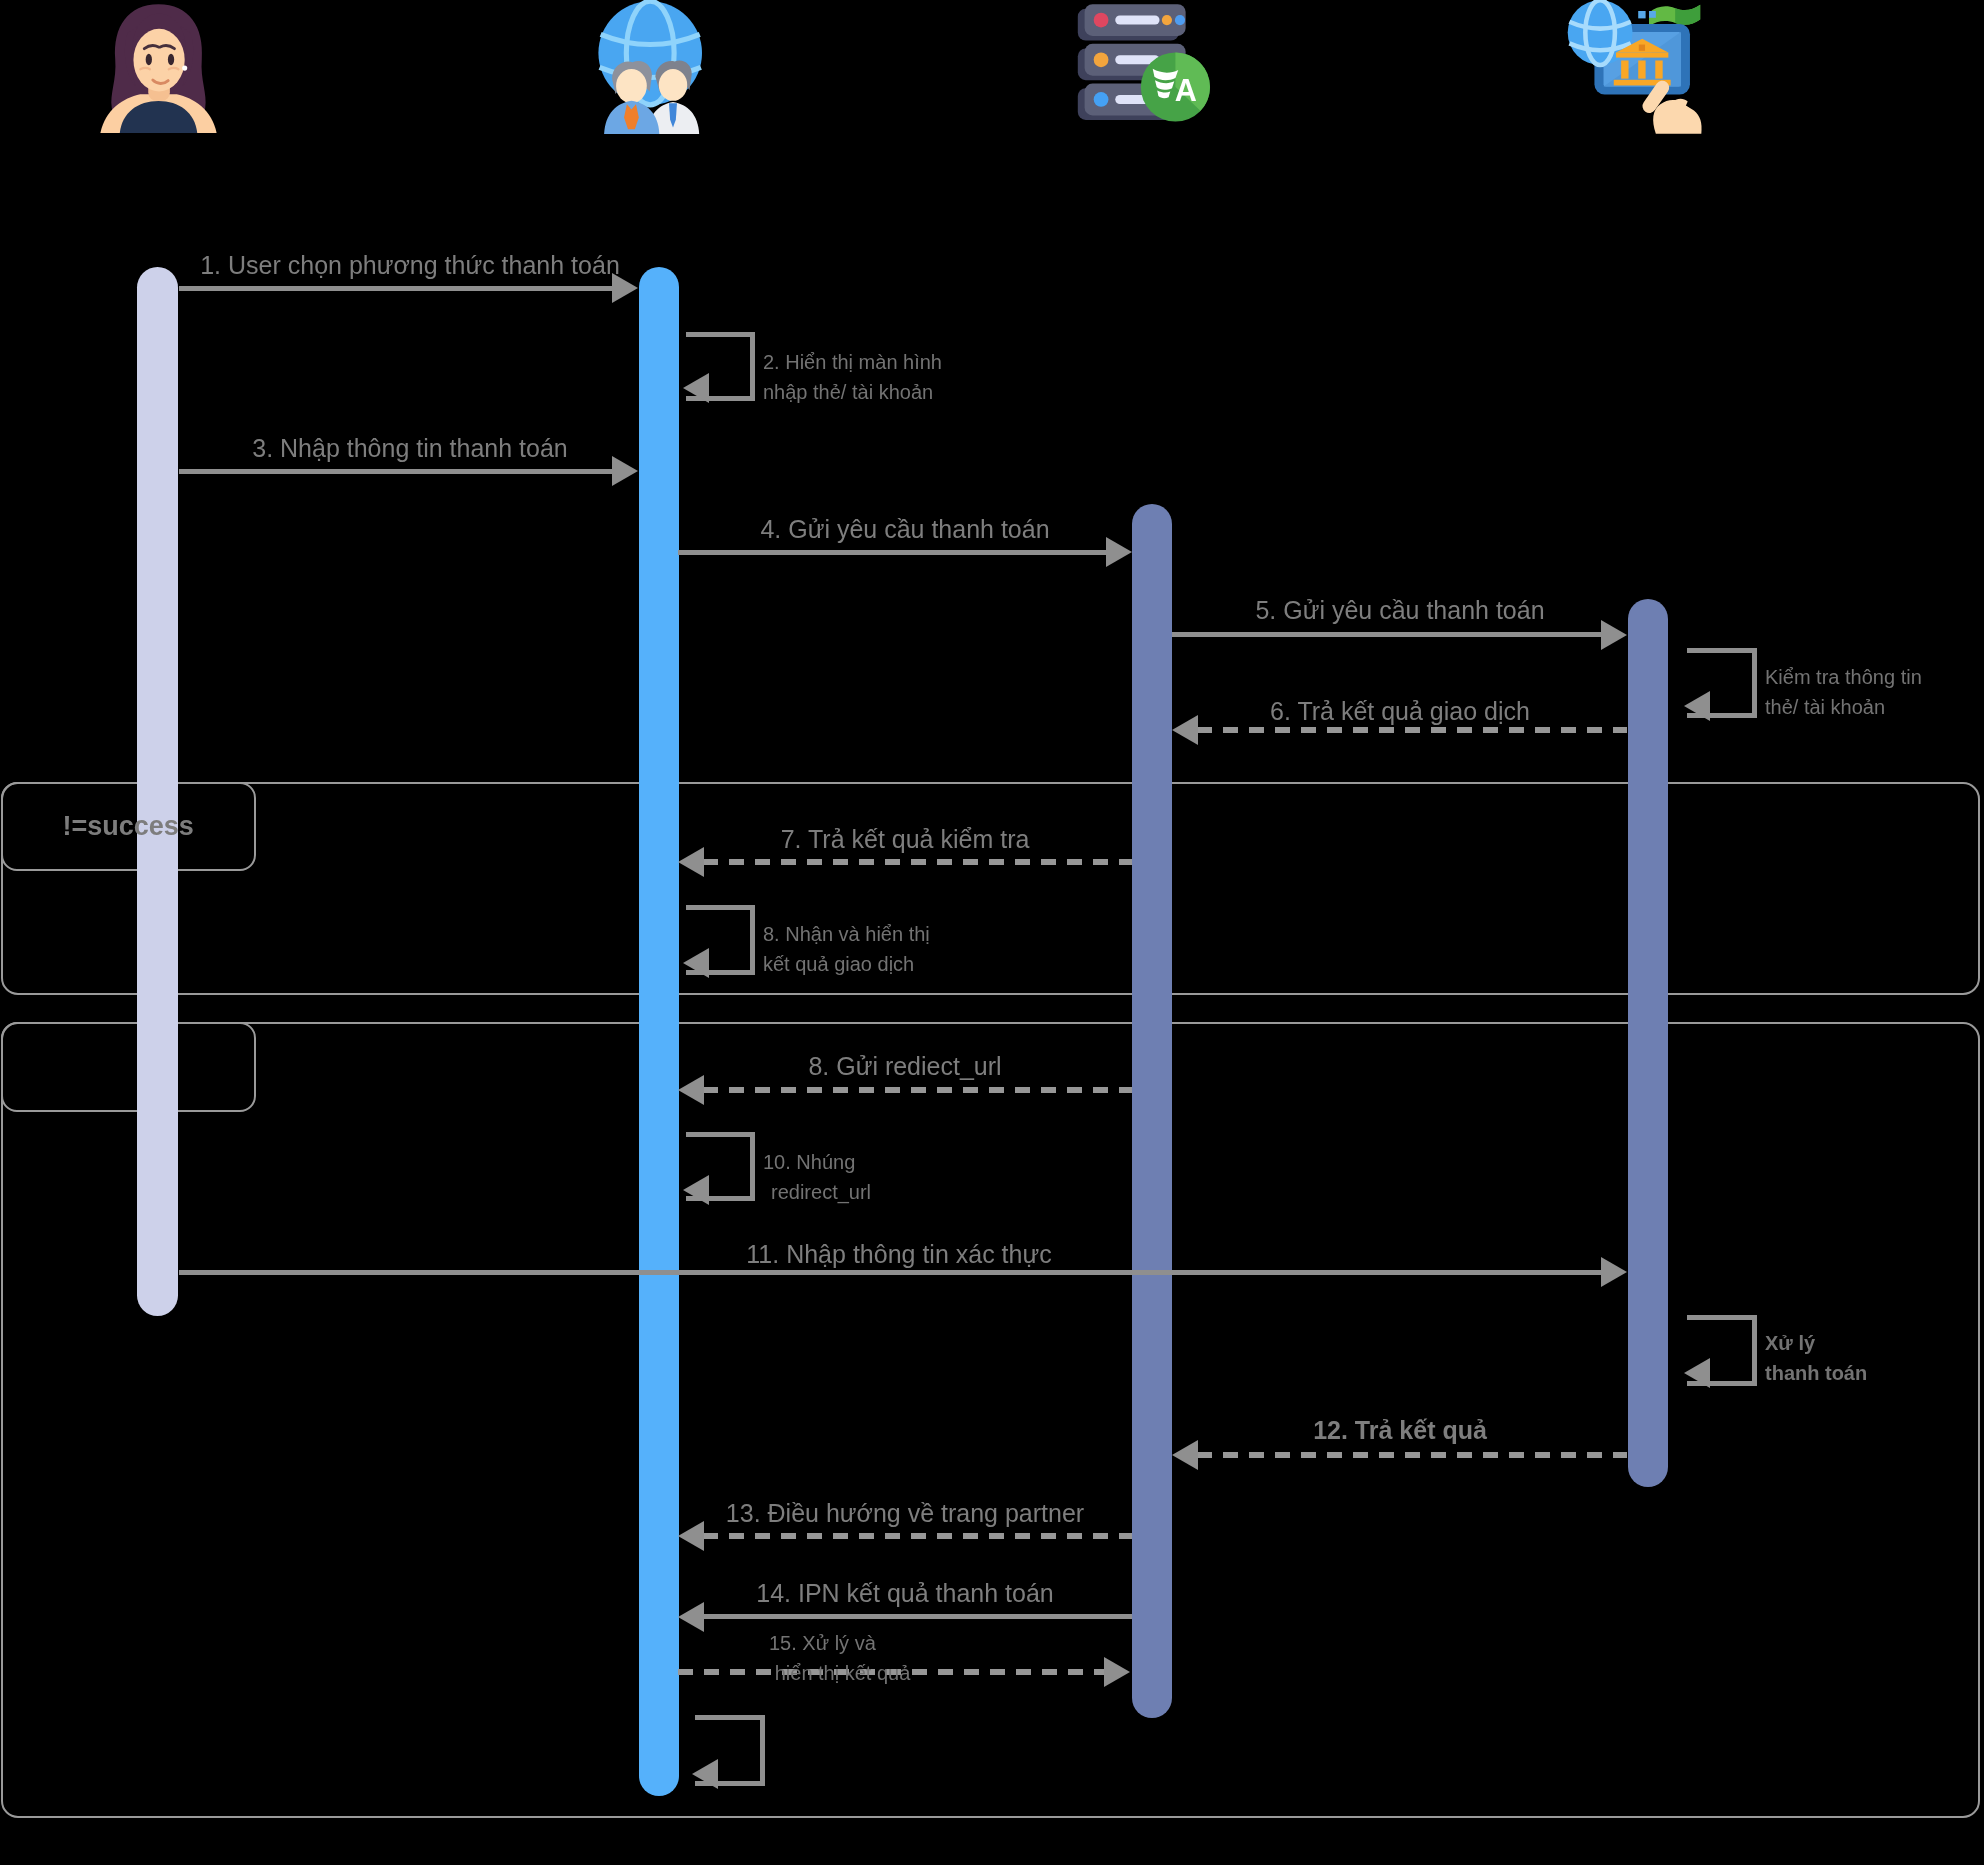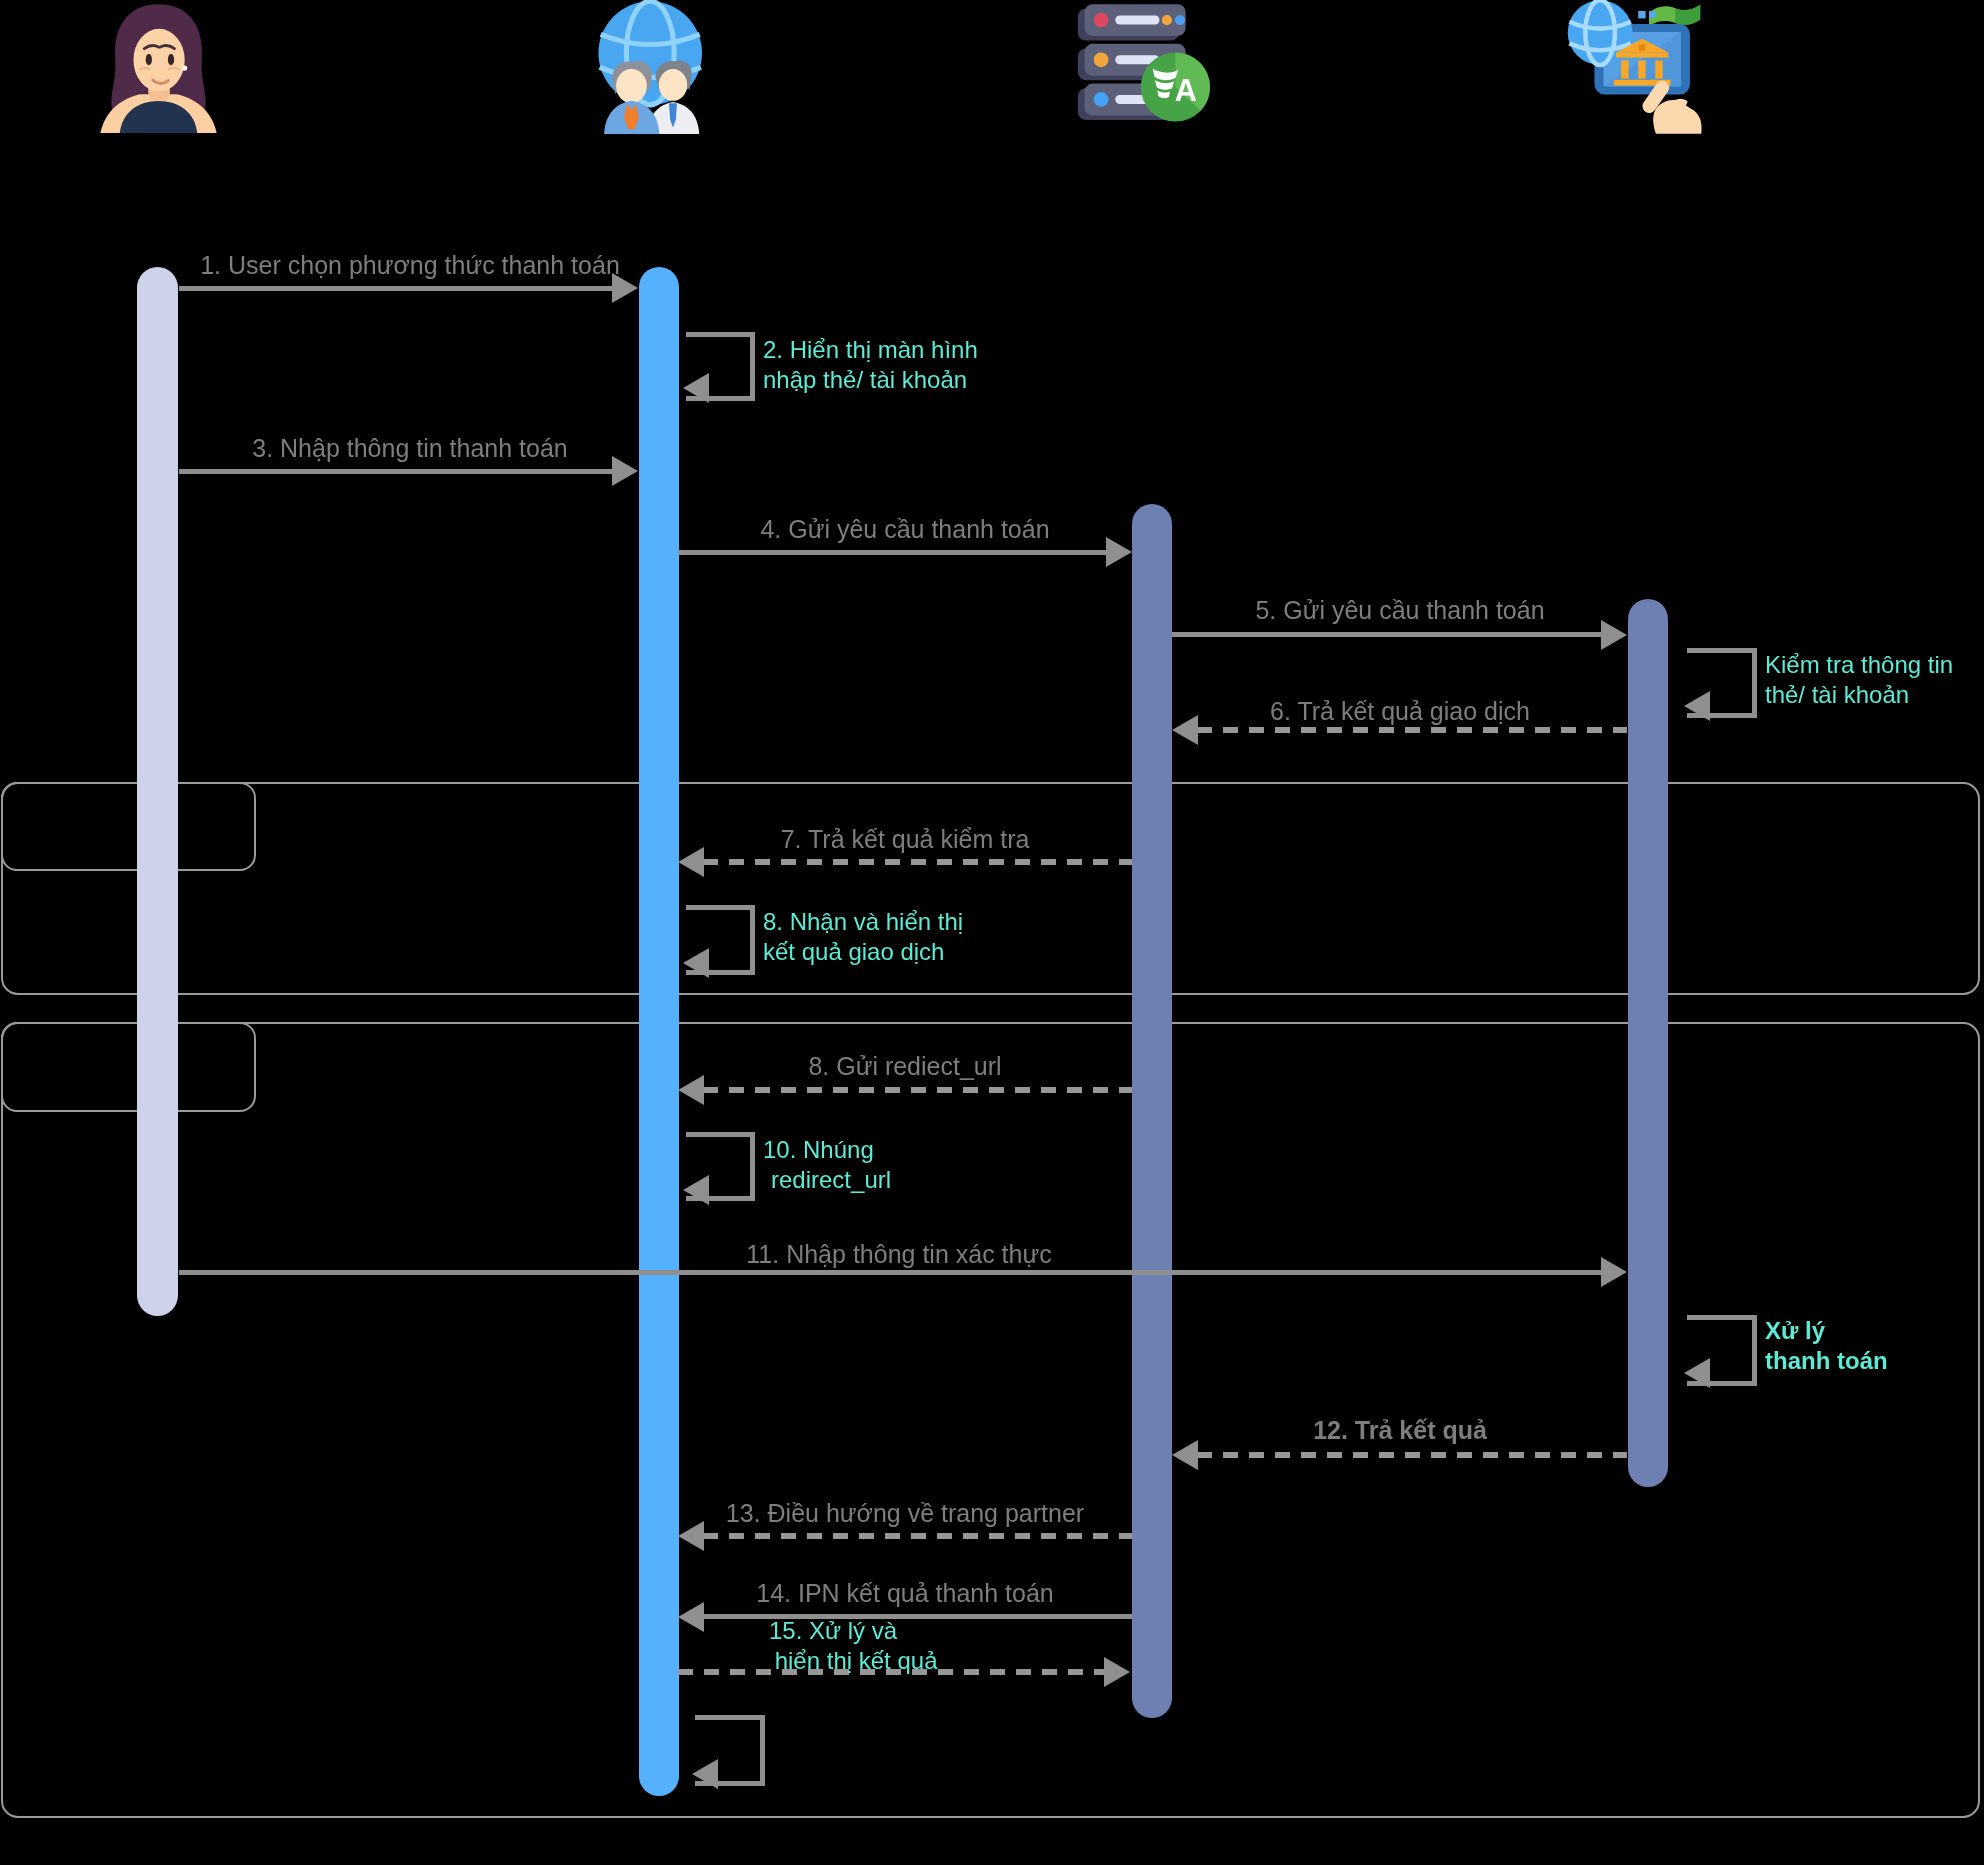--- a/index.html
+++ b/index.html
@@ -10,39 +10,42 @@
   .bar{position:absolute;border-radius:20.5px;z-index:3;}
   .bar.user{background:#cdd1ea;}
   .bar.partner{background:#55b1fb;}
   .bar.gateway{background:#6e7fb2;}
   .frame{position:absolute;border:2.8px solid #9a9a9a;border-radius:17px;z-index:1;}
   .tab-box{position:absolute;border:2.8px solid #9a9a9a;border-radius:16px;z-index:2;}
   .tab-text{position:absolute;display:flex;align-items:center;justify-content:center;
             z-index:5;color:#7d7d7d;font-weight:bold;font-size:27px;}
   .lbl{position:absolute;z-index:4;color:#7e7e7e;font-size:25px;white-space:nowrap;
        transform:translateX(-50%);}
-  .lbl2{position:absolute;z-index:4;color:#5eead4;font-size:24px;white-space:nowrap;
-        line-height:30px;}
+  .lbl2{position:absolute;z-index:4;color:#737373;font-size:20px;white-space:nowrap;
+        line-height:30px;margin-top:12px;}
   .lbl2 span{display:block;}
   .sol{position:absolute;height:5.1px;background:#8f8f8f;z-index:4;}
   .dsh{position:absolute;height:6.3px;z-index:4;
        background:repeating-linear-gradient(90deg,#979797 0 15px,transparent 15px 26px);}
   .ah{position:absolute;width:0;height:0;border-top:15px solid transparent;
       border-bottom:15px solid transparent;z-index:4;}
   .ah.r{border-left:26px solid #8f8f8f;}
   .ah.l{border-right:26px solid #8f8f8f;}
   .loop{position:absolute;border:5.1px solid #8f8f8f;border-left:none;z-index:4;}
 </style>
 </head>
 <body>
 
 <div id="canvas">
 
   <div class="frame" style="left:1.1px;top:782px;width:1975px;height:209px;"></div>
   <div class="tab-box" style="left:1.1px;top:782px;width:251px;height:85px;"></div>
+  <div class="tab-text" style="left:1.1px;top:782px;width:254px;height:88px;">
+    <span>!=success</span>
+  </div>
 
   <div class="frame" style="left:1.1px;top:1022px;width:1975px;height:792px;"></div>
   <div class="tab-box" style="left:1.1px;top:1022px;width:251px;height:86px;"></div>
 
   <div class="bar user" style="left:137px;top:267px;width:41px;height:1049px;"></div>
   <div class="bar partner" style="left:639px;top:267px;width:40px;height:1529px;"></div>
   <div class="bar gateway" style="left:1132px;top:504px;width:40px;height:1214px;"></div>
   <div class="bar gateway" style="left:1628px;top:599px;width:40px;height:888px;"></div>
 
   <div class="icon" style="left:90px;top:2.3px;width:137px;height:131px;">

